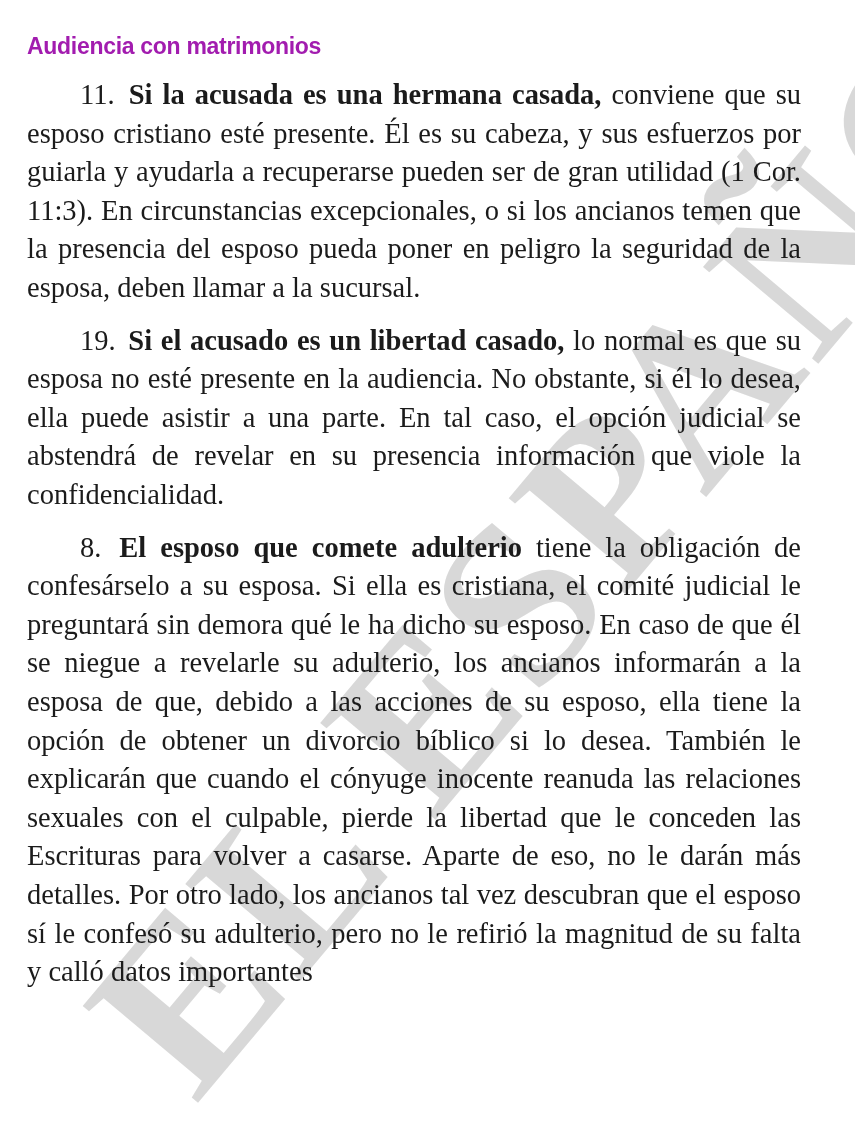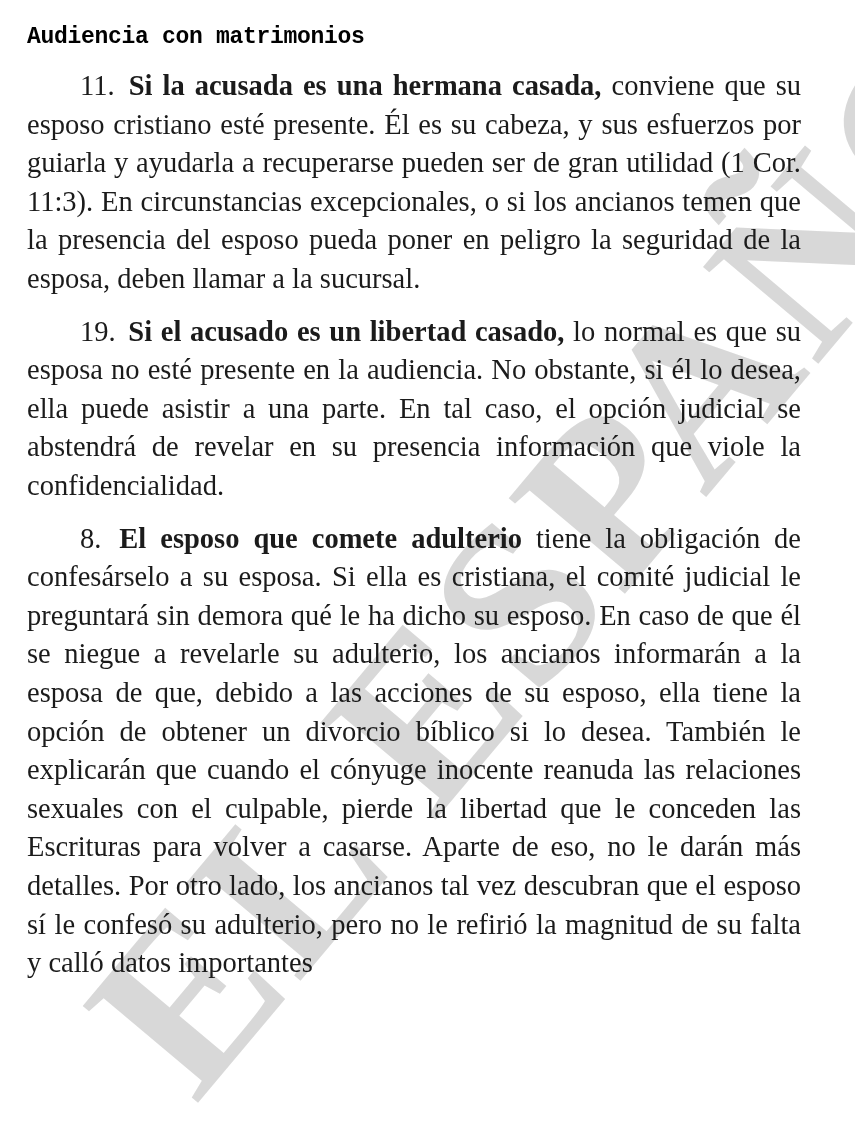--- a/index.html
+++ b/index.html
@@ -41,25 +41,25 @@
       opacity: 0.85;
     }
     .content {
       position: absolute;
       left: 27px;
       top: 14px;
       width: 774px;
       z-index: 2;
     }
     .section-title {
-      font-family: Liberation Mono, monospace;
+      font-family: Liberation Sans, sans-serif;
       font-weight: bold;
       font-size: 23px;
-      color: #000000;
-      margin: 8px 0 14px 0;
+      color: #a21caf;
+      margin: 17px 0 14px 0;
       line-height: 1.35;
       letter-spacing: -0.3px;
     }
     .para {
       font-family: "Liberation Serif", "DejaVu Serif", serif;
       font-size: 28.5px;
       line-height: 38.6px;
       color: #1b1b1b;
       text-align: justify;
       text-indent: 53px;

